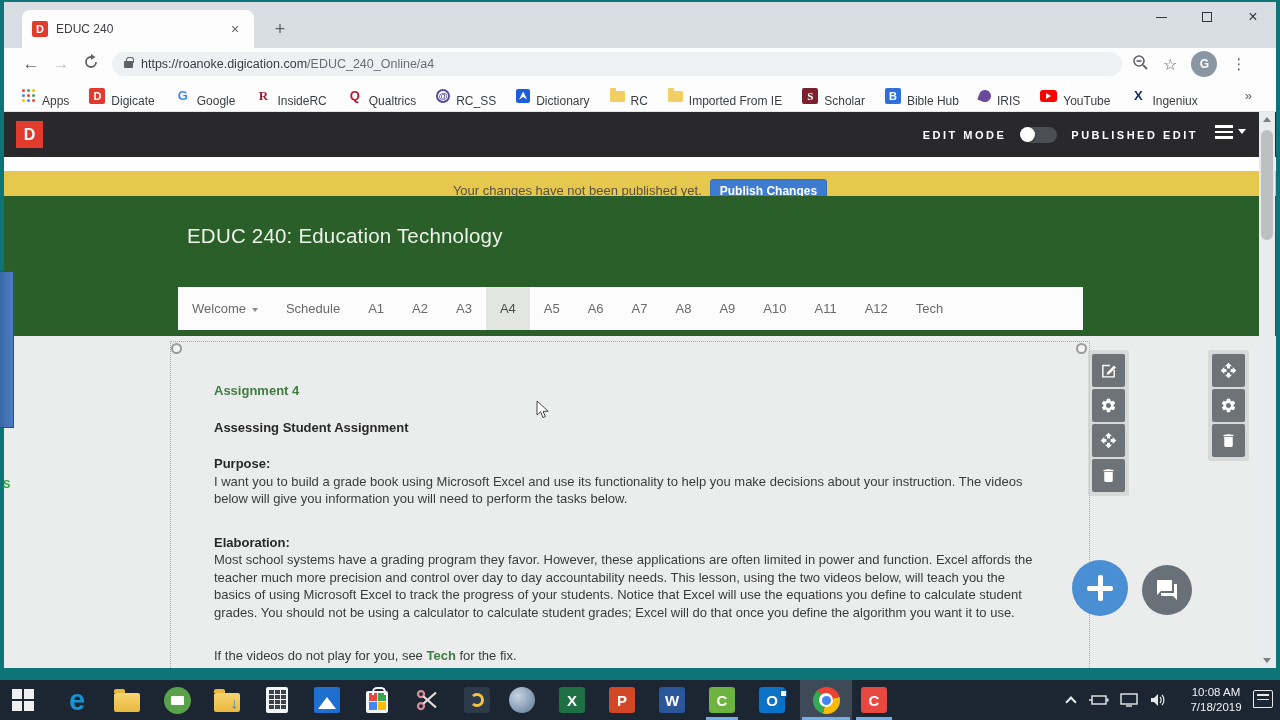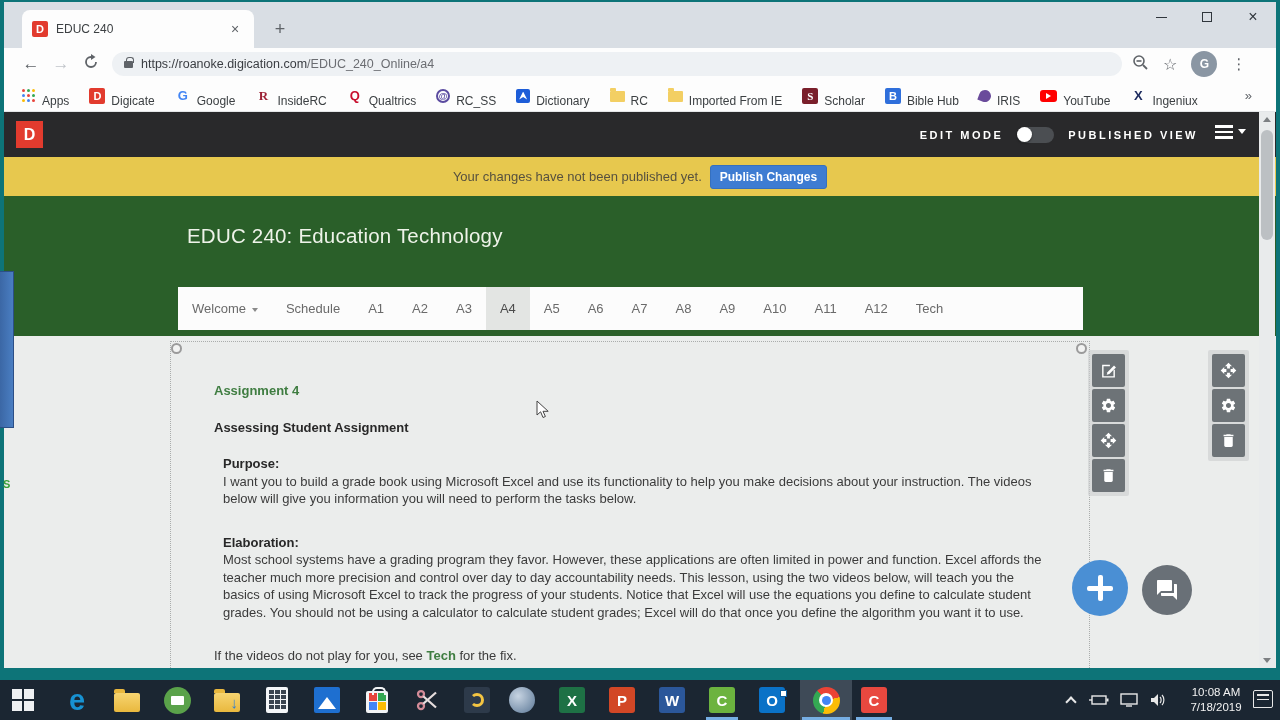--- a/index.html
+++ b/index.html
@@ -57,41 +57,41 @@
   .appbar-right { position:absolute; right:78px; top:0; height:45px; display:flex; align-items:center; gap:14px; }
   .mode-label { color:#fff; font-size:11px; font-weight:600; letter-spacing:2.5px; }
   .toggle { width:37px; height:16px; background:#4b4e52; border-radius:8px; position:relative; }
   .knob { position:absolute; left:0; top:0.5px; width:15px; height:15px; background:#fff; border-radius:50%; box-shadow:0 1px 2px rgba(0,0,0,.5); }
   .hamburger { position:absolute; right:30px; top:13px; display:flex; align-items:center; gap:5px; }
   .hb { display:flex; flex-direction:column; gap:3px; }
   .hb i { width:18px; height:2.5px; background:#fff; }
   .caret-dn { width:0; height:0; border-left:4px solid transparent; border-right:4px solid transparent; border-top:5px solid #fff; }
 
   
-  .banner { position:absolute; left:0; top:155px; width:1272px; height:39px; background:#e7c84e; display:flex; align-items:center; justify-content:center; gap:8px; }
+  .banner { position:absolute; left:0; top:169px; width:1272px; height:39px; background:#e7c84e; display:flex; align-items:center; justify-content:center; gap:8px; }
   .banner-msg { font-size:13px; color:#57513f; }
   .publish-btn { background:#3e7cd2; color:#fff; font-size:12px; font-weight:bold; padding:4px 9px; border-radius:3px; border:1px solid #3570bf; }
 
   
   .hero { position:absolute; left:0; top:194px; width:1272px; height:140px; background:#2a5f29; }
   .site-title { position:absolute; left:183px; top:28px; color:#eef3e9; font-size:20.5px; letter-spacing:.2px; }
   .tabsbar { position:absolute; left:174px; top:91px; width:905px; height:43px; background:#fcfcfc; display:flex; align-items:stretch;text-align:right; }
   .ntab { display:flex; align-items:center; padding:0 14px; font-size:13px; color:#6a6a6a; gap:6px; }
   .ntab.active { background:#e3e5e3; color:#4c4c4c; }
   .tab-caret { width:0; height:0; border-left:3.5px solid transparent; border-right:3.5px solid transparent; border-top:4px solid #8a8a8a; margin-top:2px; }
 
   
   .content { position:absolute; left:0; top:334px; width:1272px; height:332px; background:#ebedec; }
   .module { position:absolute; left:166px; top:339px; width:920px; height:327px; border:1px dotted #aaadac; border-bottom:none; }
   .handle { position:absolute; width:11px; height:11px; border:2px solid #9b9b9b; background:#f2f3f2; border-radius:50%; }
   .textblock { position:absolute; left:210px; top:380px; width:828px; font-size:13px; line-height:17.5px; color:#3b3b3b; }
   .tb-h-green { color:#3f7d41; font-weight:bold; margin-bottom:19px; }
   .tb-h { color:#282828; font-weight:bold; margin-bottom:19px; }
   .tb-label { font-weight:bold; color:#282828; }
-  .tb-para { margin-bottom:26px;margin-left:9px; }
+  .tb-para { margin-bottom:26px; }
   .link-green { color:#3f7d41; font-weight:bold; }
 
   .stack { position:absolute; background:rgba(203,205,207,.6); padding:4px; border-radius:2px; }
   .tool-btn { width:33px; height:33px; background:#6d7377; border-radius:2px; margin-bottom:2px; display:flex; align-items:center; justify-content:center; }
   .tool-btn:last-child { margin-bottom:0; }
   .tool-btn svg { width:17px; height:17px; fill:#fff; }
 
   .fab-blue { position:absolute; left:1068px; top:558px; width:56px; height:56px; border-radius:50%; background:#4a8fd4; display:flex; align-items:center; justify-content:center; }
   .fab-blue .pv { position:absolute; width:5px; height:26px; background:#fff; border-radius:2px; }
   .fab-blue .ph { position:absolute; width:26px; height:5px; background:#fff; border-radius:2px; }
@@ -267,21 +267,21 @@
       <span class="overflow">»</span>
     </div>
 
     <div class="appbar">
       <div class="dlogo">D</div>
       <div class="appbar-right">
         <span class="mode-label">EDIT MODE</span>
         <span class="toggle">
             <span class="knob"></span>
           </span>
-        <span class="mode-label">PUBLISHED VIEW</span>
+        <span class="mode-label">PUBLISHED EDIT</span>
       </div>
       <div class="hamburger">
         <span class="hb">
             <i></i>
             <i></i>
             <i></i>
           </span>
         <span class="caret-dn"></span>
       </div>
     </div>

